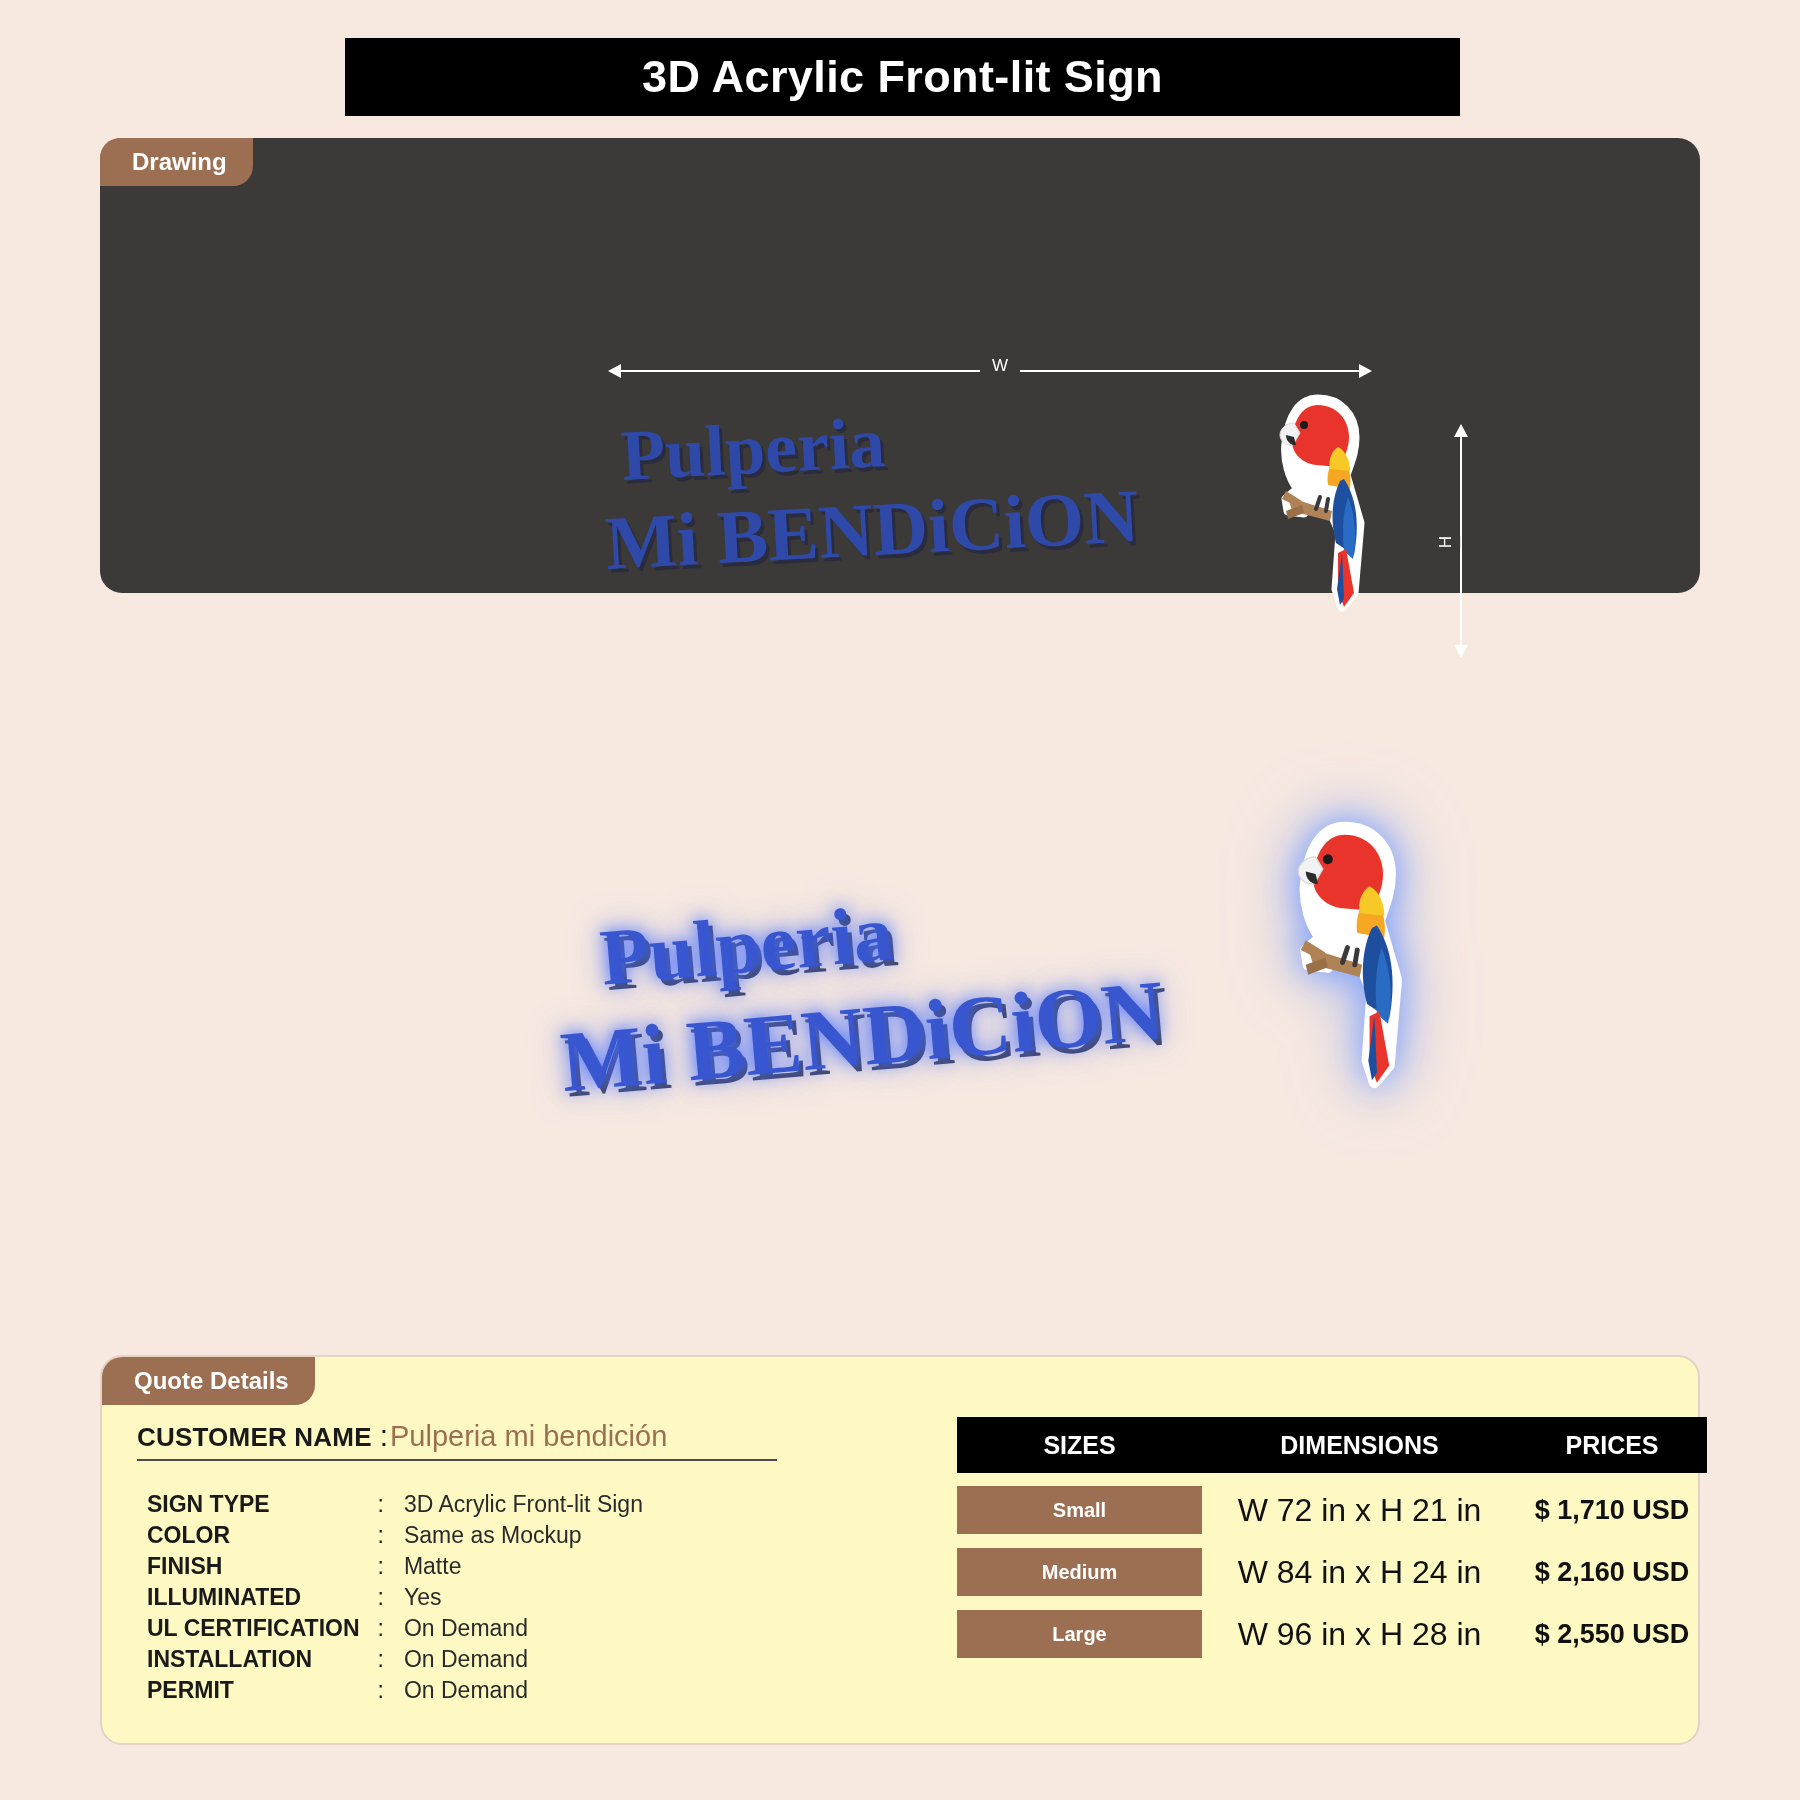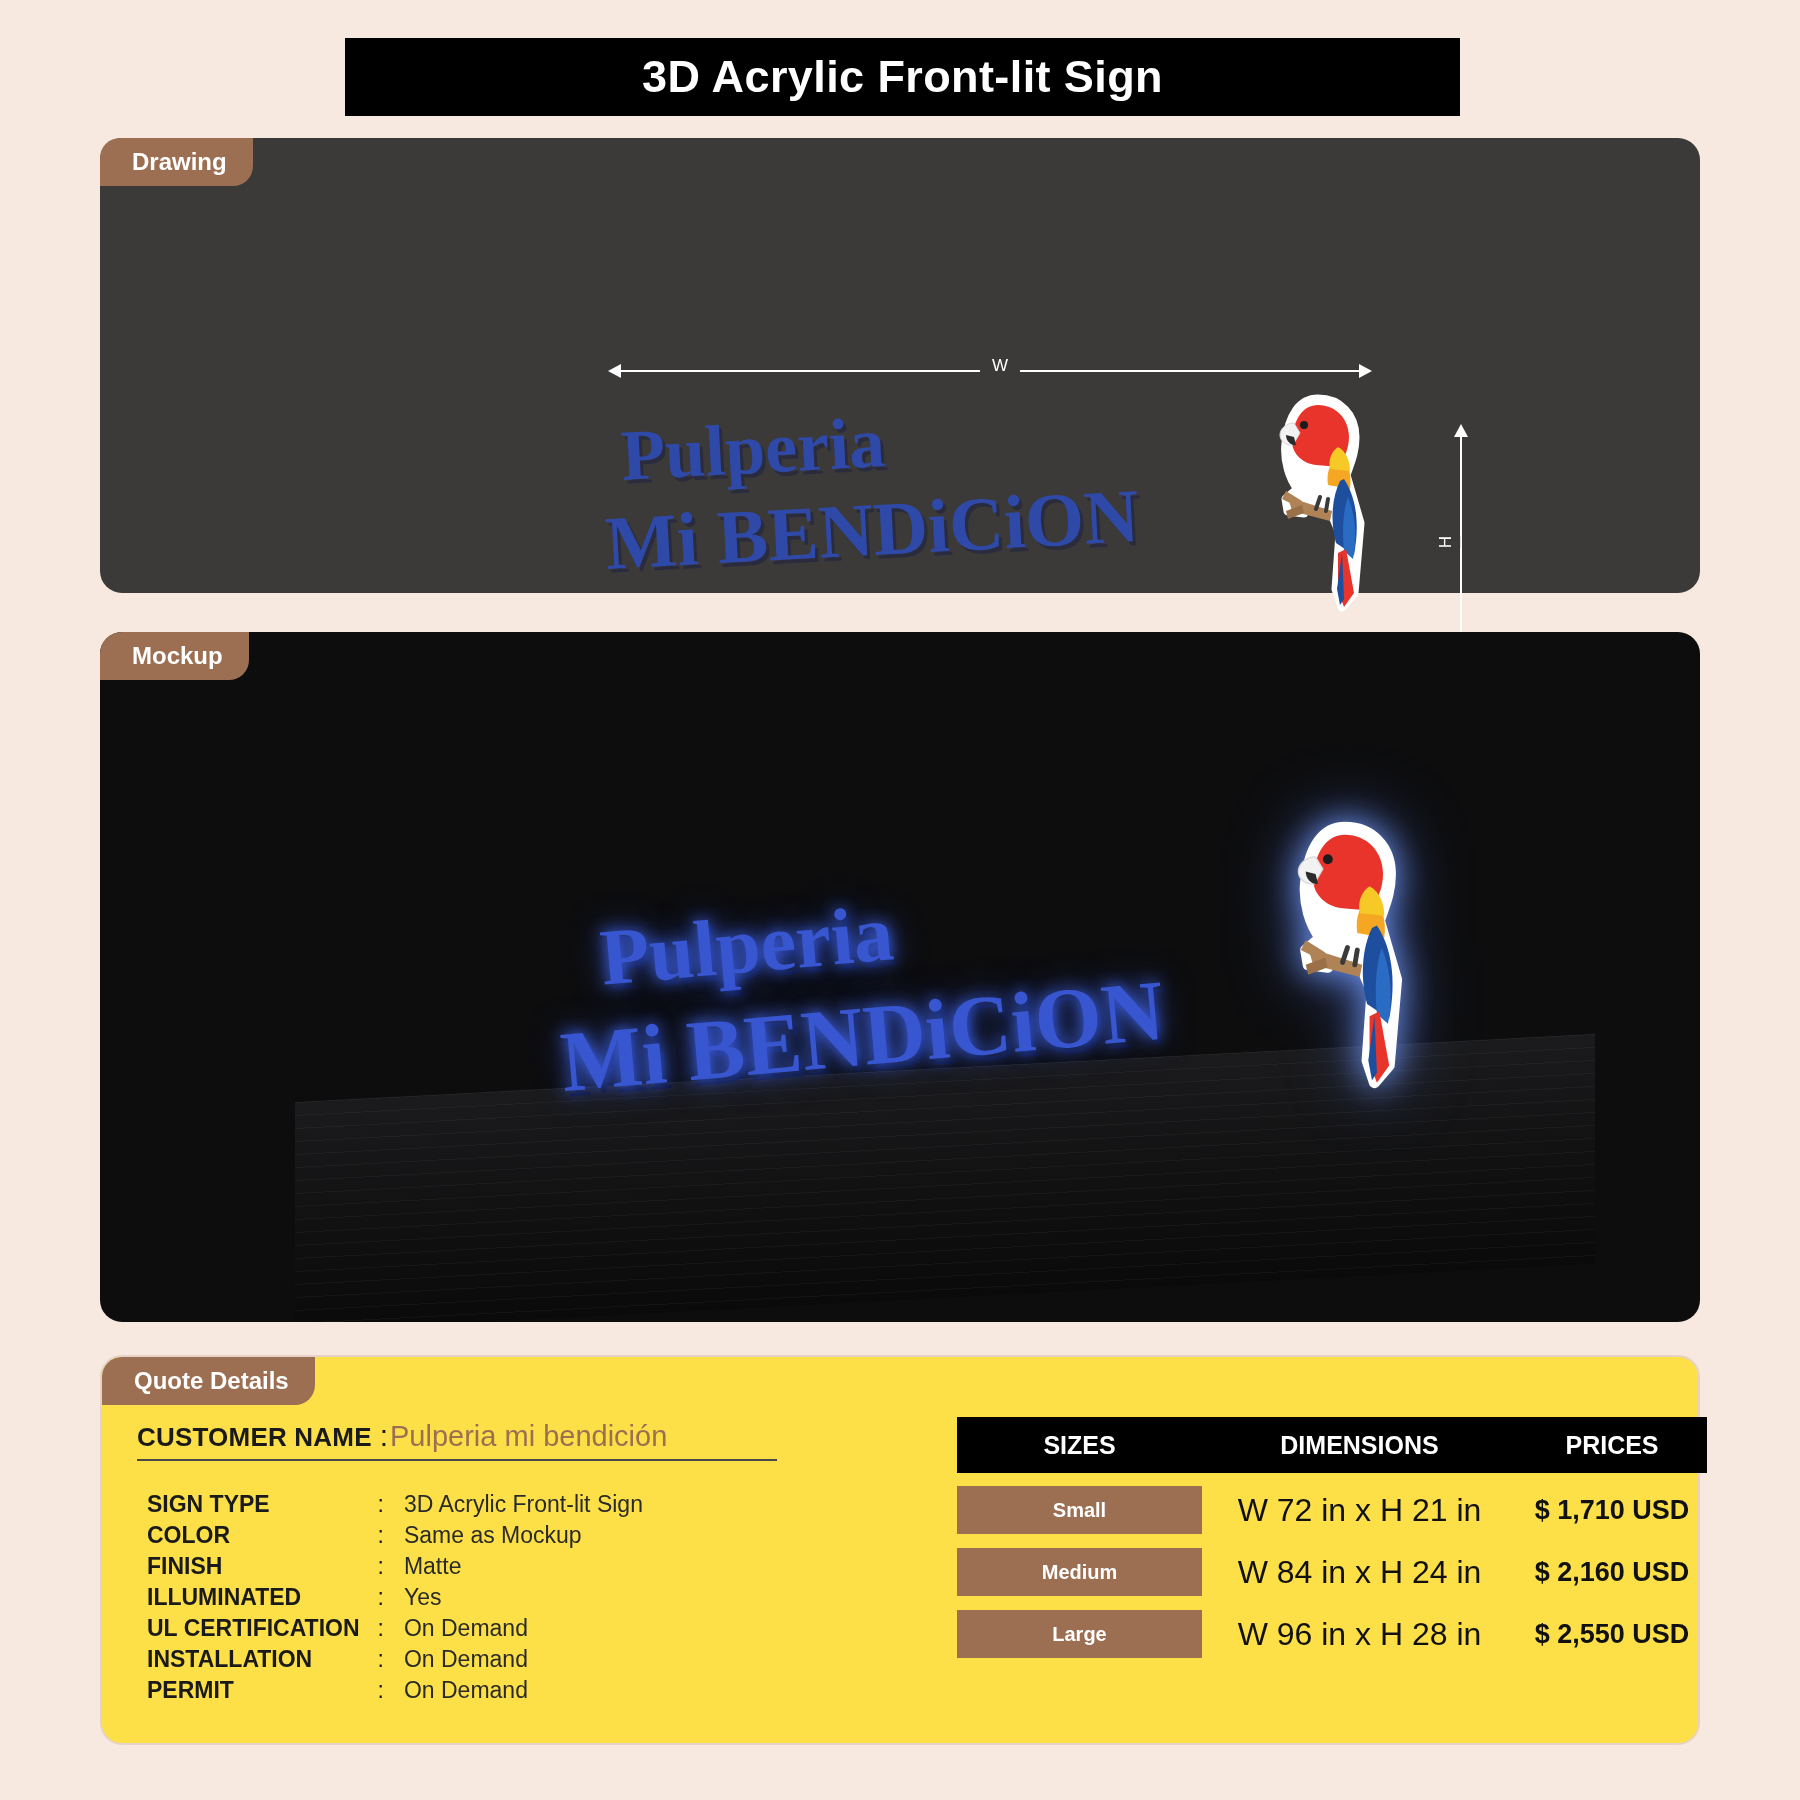--- a/index.html
+++ b/index.html
@@ -224,21 +224,21 @@
   .parrot.drawing { left: 1158px; top: 255px; width: 120px; height: 220px; }
   .parrot.mockup  { left: 1270px; top: 820px; width: 150px; height: 270px;
                     filter: drop-shadow(0 0 16px rgba(120,160,255,0.85)) drop-shadow(0 0 30px rgba(90,130,255,0.5)); }
 
   
   #quote-panel {
     left: 100px;
     top: 1355px;
     width: 1600px;
     height: 390px;
-    background: #fde047;
+    background: #fef9c3;
     border: 2px solid #e6d2c6;
     border-radius: 22px;
   }
   .quote-left {
     position: absolute;
     left: 25px;
     top: 62px;
     width: 740px;
   }
   .cust-row {
@@ -380,27 +380,20 @@
 
         <path d="M30 104 L74 118 L72 128 L34 118 Z" fill="#b08356"></path>
         <path d="M28 98 L44 108 L40 114 L24 106 Z" fill="#b08356"></path>
         <path d="M28 118 L44 112 L46 120 L30 126 Z" fill="#9a7048"></path>
 
         <path d="M62 104 L58 116 M70 106 L68 118" stroke="#3a3a3a" stroke-width="4" fill="none" stroke-linecap="round"></path>
       </svg>
     </div>
   </div>
 
-  <div class="panel" id="mockup-panel">
-    <div class="panel-tab">Mockup</div>
-
-    <div class="mock-building">
-      <div class="mock-building-lines"></div>
-    </div>
-  </div>
 
   <div class="mock-art">
     <div class="mock-line mock-line-1">Pulperia</div>
     <div class="mock-line mock-line-2">Mi BENDiCiON</div>
   </div>
 
   <div class="parrot mockup">
     <svg viewBox="0 0 120 220" width="150" height="270" xmlns="http://www.w3.org/2000/svg">
       <path d="M60 6 C82 6 97 22 97 44 C97 60 92 70 88 82 L102 130 L96 200 L84 214 L78 196 L82 140 L70 112
                L52 108 L46 120 L30 118 L28 106 L40 96 C32 86 26 68 28 50 C31 22 42 6 60 6 Z" fill="#ffffff" stroke="#ffffff" stroke-width="9" stroke-linejoin="round"></path>

